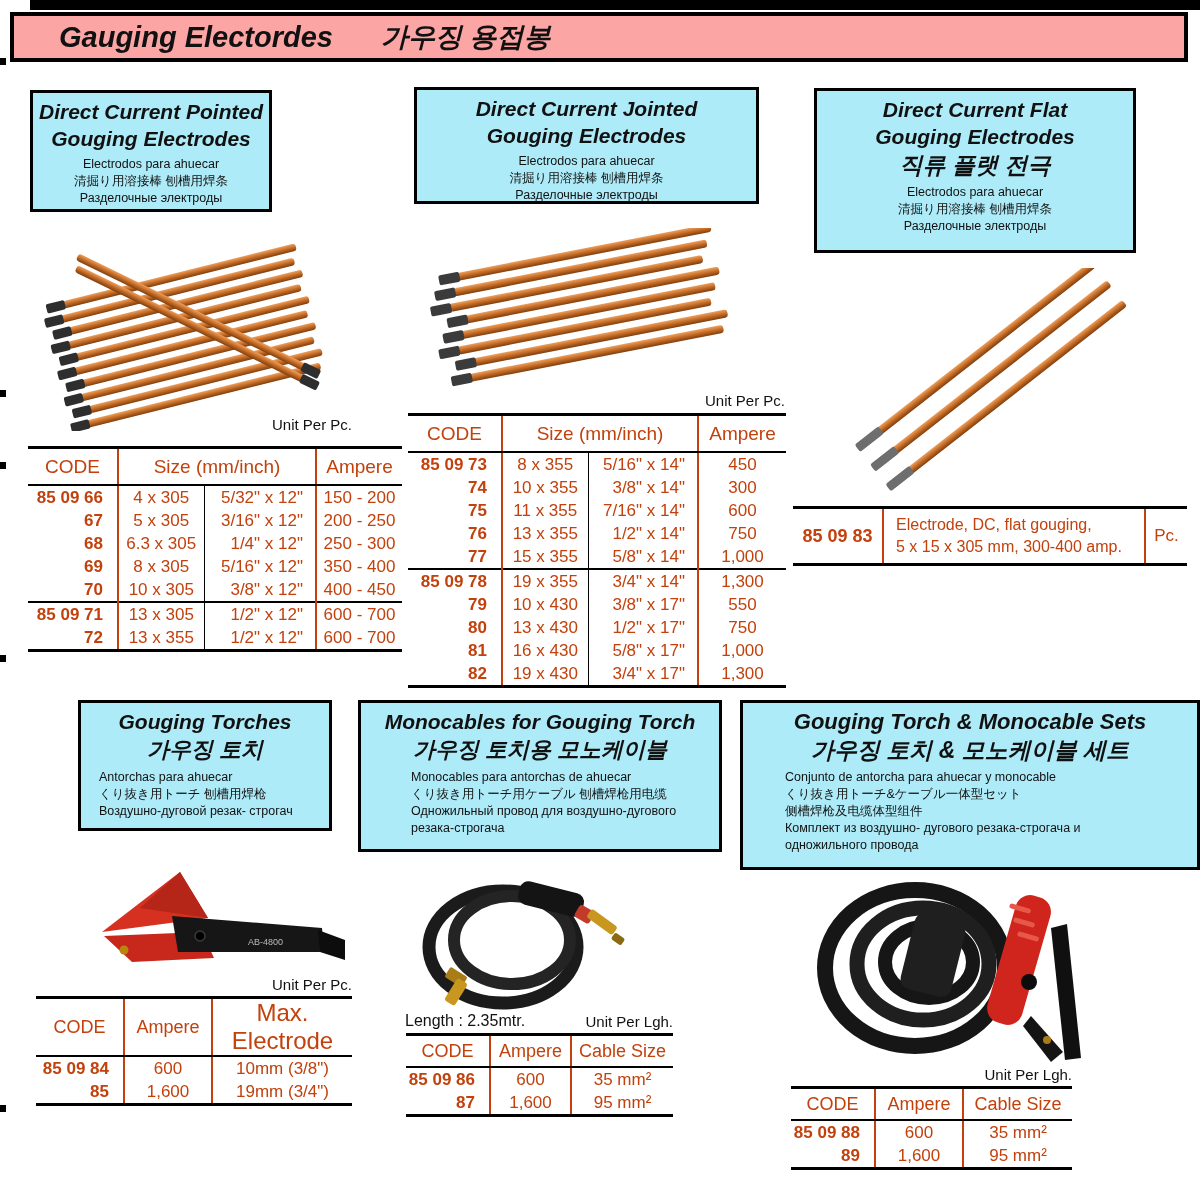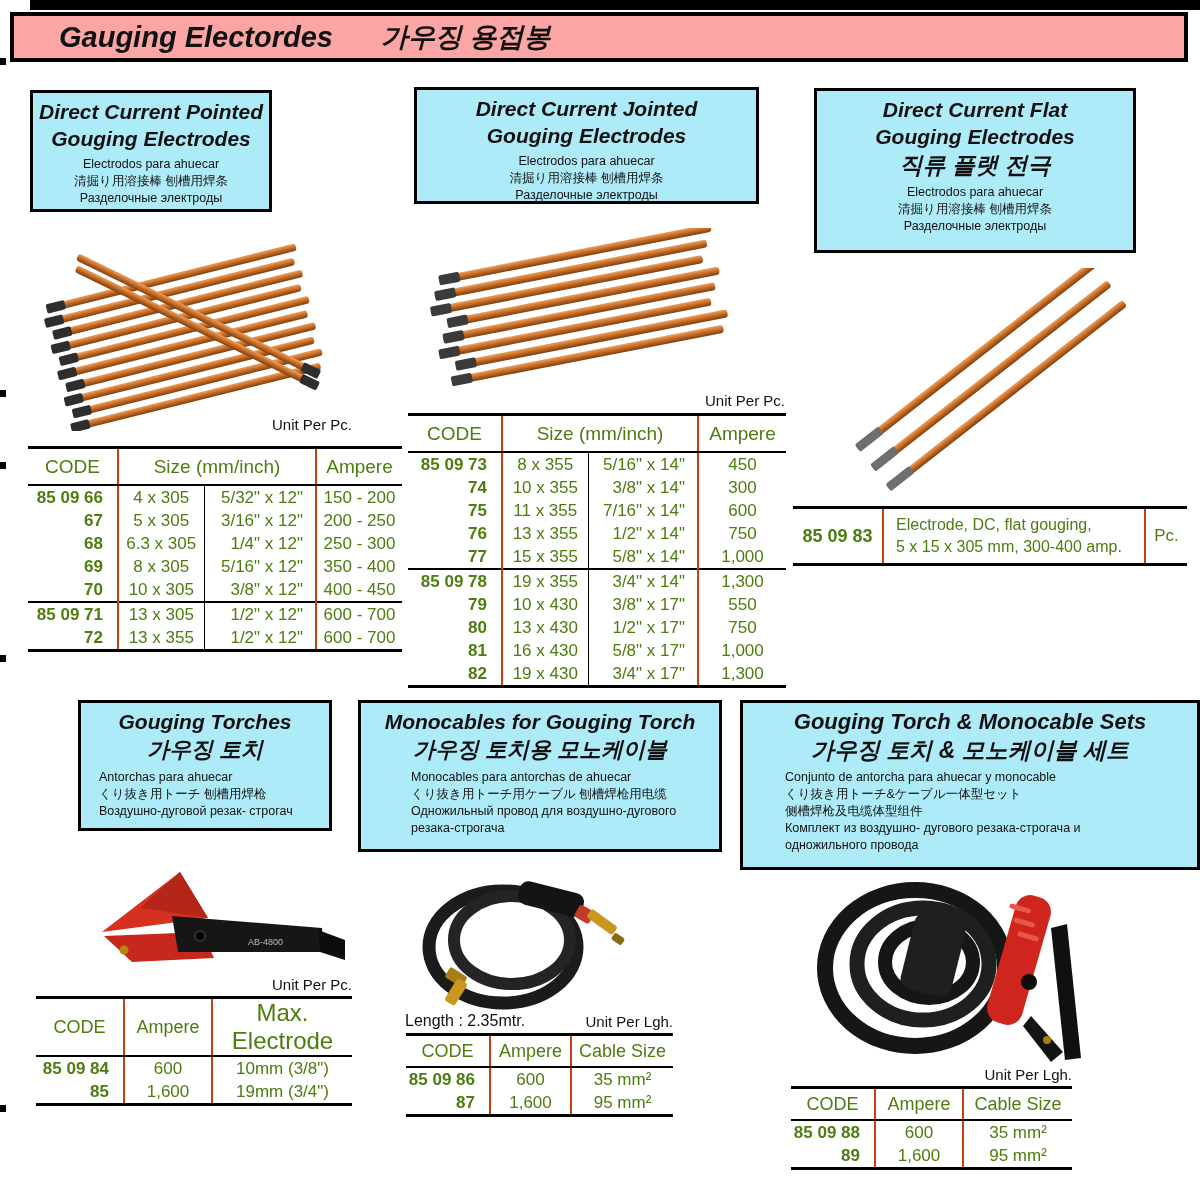--- a/index.html
+++ b/index.html
@@ -16,21 +16,21 @@
   .cbox{background:#aeebf8;border:3px solid #000;box-sizing:border-box;text-align:center;padding-top:5px;}
   .bt{font-size:21px;font-weight:bold;font-style:italic;line-height:27px;}
   .btk{font-size:23px;font-weight:bold;font-style:italic;line-height:30px;}
   .bs{font-size:12.5px;line-height:17px;}
   .subwrap{margin-top:4px;}
   .subleft{text-align:left;}
   
   .unit{font-size:15px;text-align:right;}
   .lenlab{font-size:16px;text-align:left;}
   
-  .dtable{border-collapse:collapse;table-layout:fixed;position:absolute;color:#4d7c0f;
+  .dtable{border-collapse:collapse;table-layout:fixed;position:absolute;color:#c2410c;
           border-top:3px solid #000;border-bottom:3px solid #000;}
   .dtable th,.dtable td{padding:0;margin:0;}
   .dtable thead th{border-bottom:2px solid #000;font-size:19px;font-weight:normal;height:35px;text-align:center;}
   .dtable td{font-size:17px;height:23px;text-align:center;}
   .vline{border-left:2px solid #c2410c;}
   .vsub{border-left:1.5px solid #000;}
   tr.grp td{border-top:2px solid #000;}
   .c-code{text-align:right !important;padding-right:14px !important;font-weight:bold;}
   .c-inch{text-align:right !important;padding-right:12px !important;}
   

